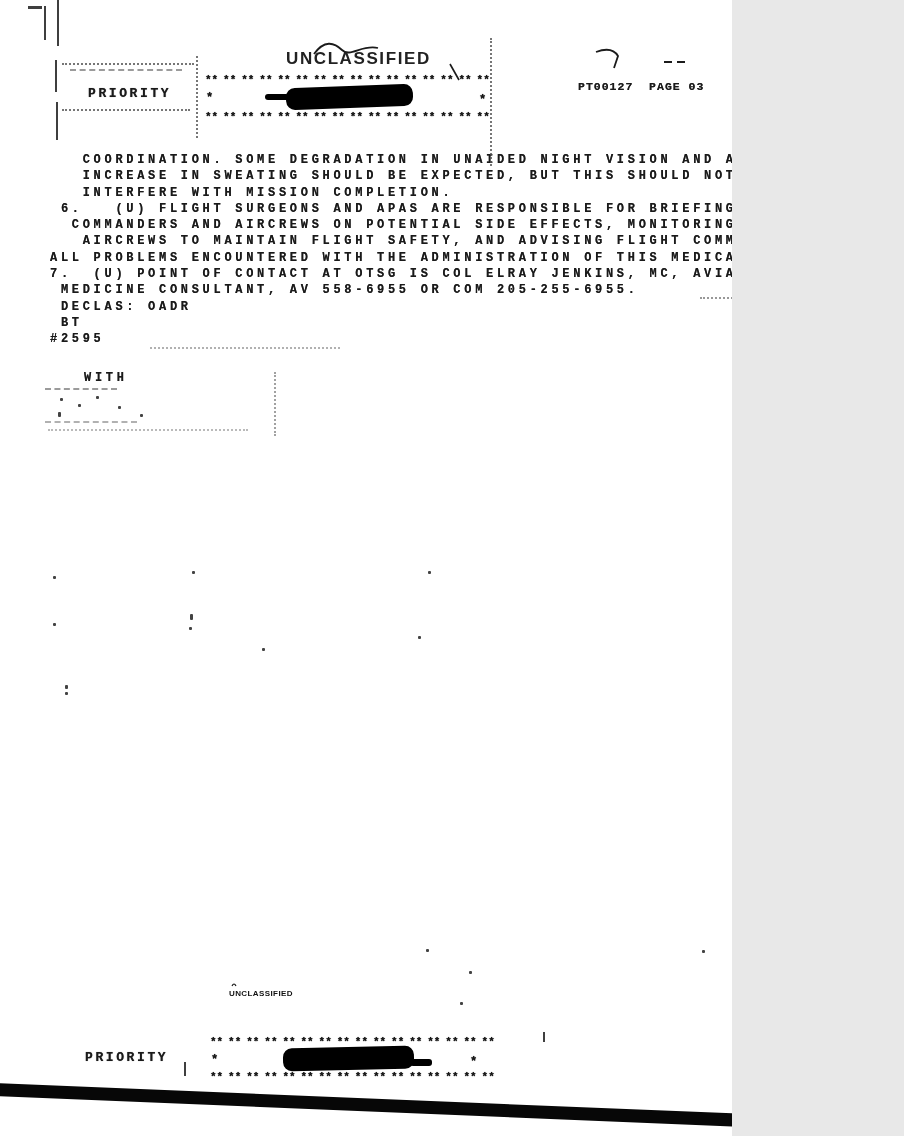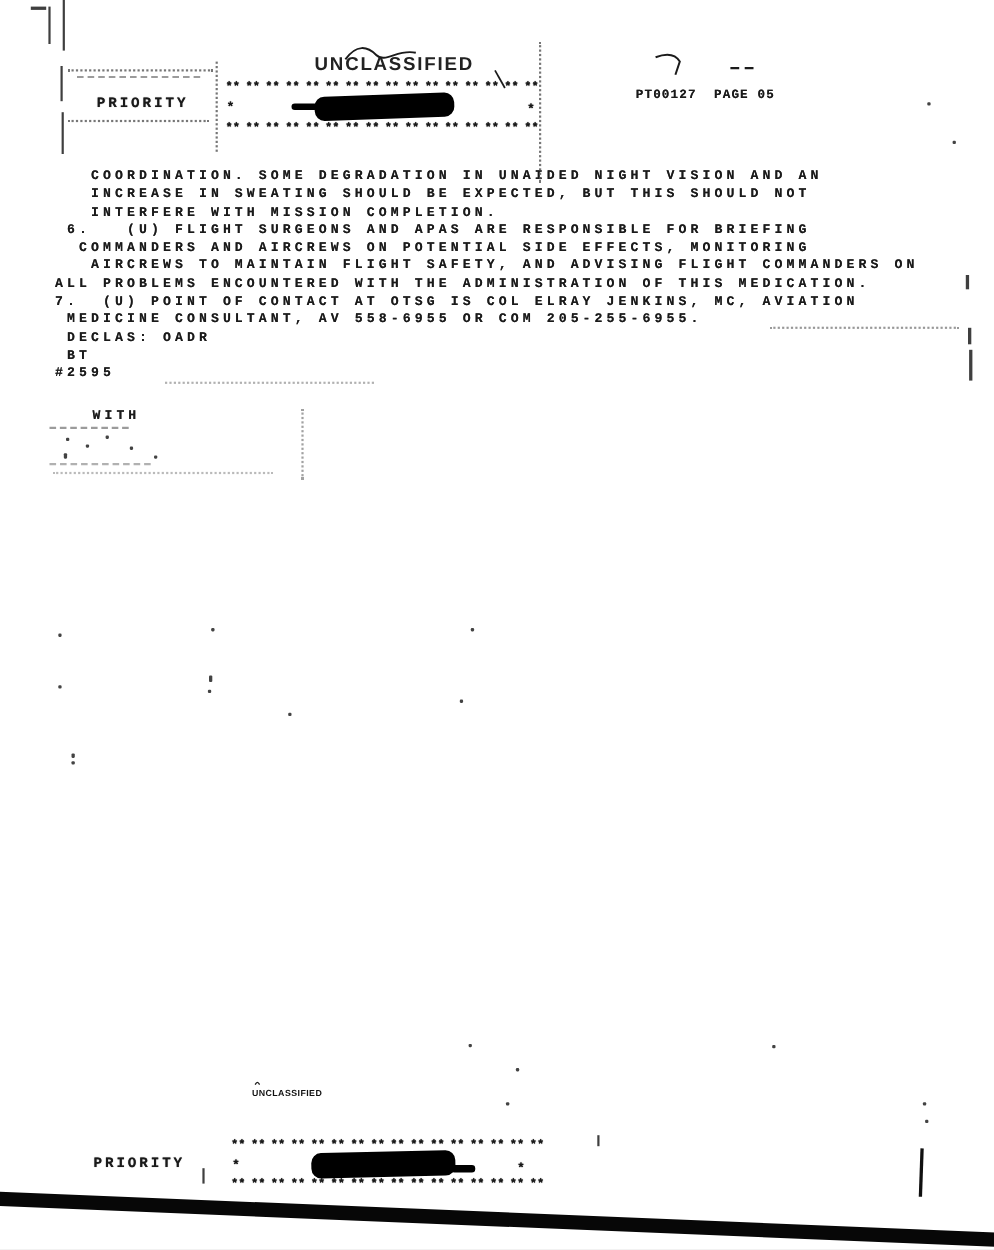--- a/index.html
+++ b/index.html
@@ -1,17 +1,17 @@
 <!DOCTYPE html>
 <html><head>
 <meta charset="utf-8">
 <style>
   html,body{margin:0;padding:0;background:#e8e8e8;}
   .page{
-    position:relative;width:904px;height:1136px;background:#ffffff;
+    position:relative;width:732px;height:1136px;background:#ffffff;
     overflow:hidden;font-family:"Liberation Mono",monospace;color:#1a1a1a;
   }
   .abs{position:absolute;}
   
   .tty{
     font-family:"Liberation Mono","DejaVu Sans Mono",monospace;
     font-weight:bold;color:#1a1a1a;
   }
   .body-text{
     left:50px;top:152px;margin:0;
@@ -63,21 +63,21 @@
   }
   svg.artifacts{left:0;top:0;pointer-events:none;}
 </style>
 </head>
 <body>
 
 <div class="page">
 
   <div class="abs classification-top">UNCLASSIFIED</div>
   <div class="abs tty stamp-priority" style="left:88px;top:86px;">PRIORITY</div>
-  <div class="abs tty page-ref">PT00127  PAGE 05</div>
+  <div class="abs tty page-ref">PT00127  PAGE 03</div>
 
   <div class="abs tty ast-row" style="left:205px;top:74px;">** ** ** ** ** ** ** ** ** ** ** ** ** ** ** **</div>
   <div class="abs tty ast-single" style="left:206px;top:91px;">*</div>
   <div class="abs redaction" style="left:286px;top:86px;width:127px;height:22px;transform:rotate(-2deg);"></div>
   <div class="abs redaction-tail" style="left:265px;top:94px;width:24px;height:6px;"></div>
   <div class="abs tty ast-single" style="left:479px;top:93px;">*</div>
   <div class="abs tty ast-row" style="left:205px;top:111px;">** ** ** ** ** ** ** ** ** ** ** ** ** ** ** **</div>
 
   <pre class="abs tty body-text">   COORDINATION. SOME DEGRADATION IN UNAIDED NIGHT VISION AND AN
    INCREASE IN SWEATING SHOULD BE EXPECTED, BUT THIS SHOULD NOT

